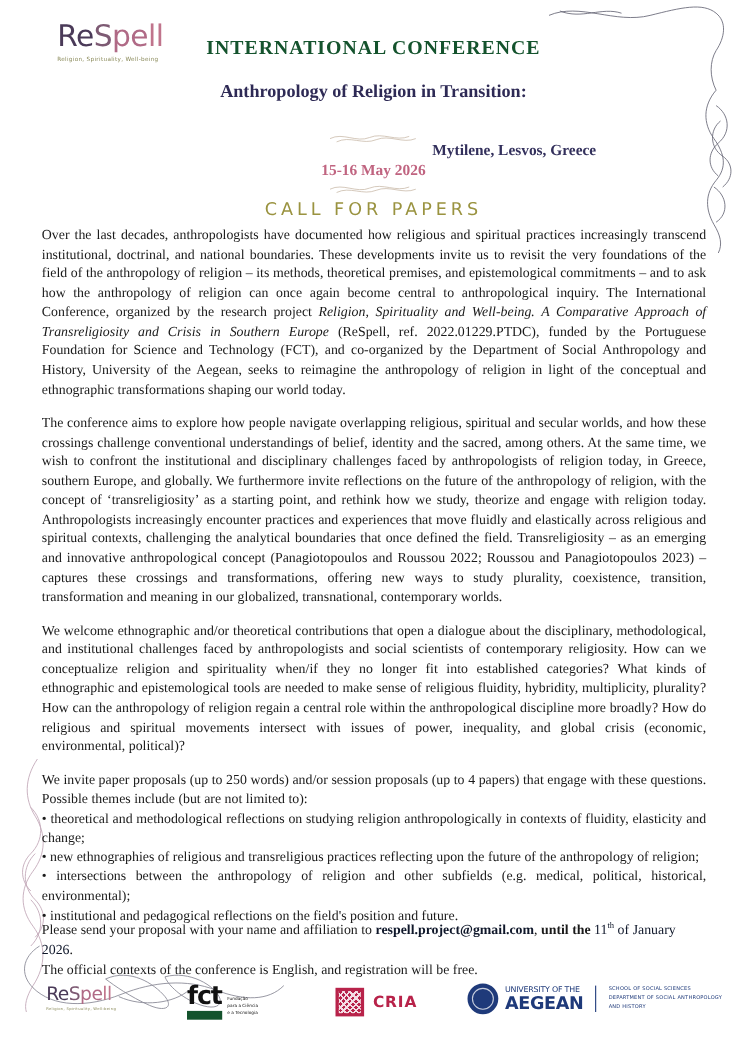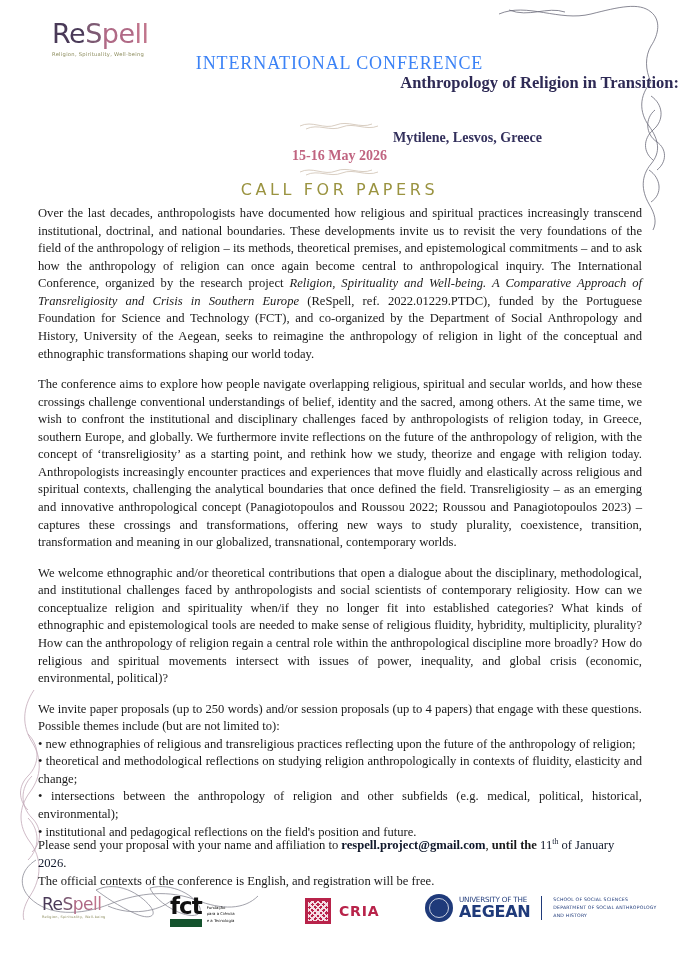--- a/index.html
+++ b/index.html
@@ -23,23 +23,23 @@
     font-size:27px;letter-spacing:-0.5px;line-height:1;white-space:nowrap;}
   .logo-word .c1{color:#4a3a58;}
   .logo-word .c2{color:#7d5a73;}
   .logo-word .c3{color:#b06a86;}
   .logo-word .c4{color:#c0748c;}
   .logo-tag{font-family:"DejaVu Sans","Liberation Sans",sans-serif;
     font-size:5.2px;letter-spacing:.28px;color:#8a8a5a;margin-top:4px;white-space:nowrap;}
 
   .intl{position:absolute;left:0;top:33px;width:679px;text-align:center;
     font-family:"Liberation Serif","DejaVu Serif",serif;
-    font-weight:normal;font-size:18px;letter-spacing:.9px;color:#3b82f6;margin-top:20px;}
-
-  .maintitle{position:absolute;left:0;top:72px;width:679px;text-align:right;
+    font-weight:bold;font-size:18px;letter-spacing:.9px;color:#14532d;}
+
+  .maintitle{position:absolute;left:0;top:72px;width:679px;text-align:center;
     font-weight:bold;font-size:16.5px;line-height:1.35;color:#2e2a55;}
 
   .place{position:absolute;left:0;top:130px;width:542px;text-align:right;
     font-weight:bold;font-size:14px;color:#33305c;}
   .dates{position:absolute;left:0;top:148px;width:679px;text-align:center;
     font-weight:bold;font-size:14px;color:#c06480;}
 
   .cfp{position:absolute;left:0;top:180px;width:679px;text-align:center;
     font-family:"DejaVu Sans","Liberation Sans",sans-serif;
     font-size:16px;letter-spacing:3.6px;color:#9a9340;}
@@ -171,22 +171,22 @@
 
     <p class="para"><span>Over the last decades, anthropologists have documented how religious and spiritual practices increasingly transcend institutional, doctrinal, and national boundaries. These developments invite us to revisit the very foundations of the field of the anthropology of religion – its methods, theoretical premises, and epistemological commitments – and to ask how the anthropology of religion can once again become central to anthropological inquiry. The International Conference, organized by the research project </span><em>Religion, Spirituality and Well-being. A Comparative Approach of Transreligiosity and Crisis in Southern Europe</em><span> (ReSpell, ref. 2022.01229.PTDC), funded by the Portuguese Foundation for Science and Technology (FCT), and co-organized by the Department of Social Anthropology and History, University of the Aegean, seeks to reimagine the anthropology of religion in light of the conceptual and ethnographic transformations shaping our world today.</span></p>
 
     <p class="para">The conference aims to explore how people navigate overlapping religious, spiritual and secular worlds, and how these crossings challenge conventional understandings of belief, identity and the sacred, among others. At the same time, we wish to confront the institutional and disciplinary challenges faced by anthropologists of religion today, in Greece, southern Europe, and globally. We furthermore invite reflections on the future of the anthropology of religion, with the concept of ‘transreligiosity’ as a starting point, and rethink how we study, theorize and engage with religion today. Anthropologists increasingly encounter practices and experiences that move fluidly and elastically across religious and spiritual contexts, challenging the analytical boundaries that once defined the field. Transreligiosity – as an emerging and innovative anthropological concept (Panagiotopoulos and Roussou 2022; Roussou and Panagiotopoulos 2023) – captures these crossings and transformations, offering new ways to study plurality, coexistence, transition, transformation and meaning in our globalized, transnational, contemporary worlds.</p>
 
     <p class="para">We welcome ethnographic and/or theoretical contributions that open a dialogue about the disciplinary, methodological, and institutional challenges faced by anthropologists and social scientists of contemporary religiosity. How can we conceptualize religion and spirituality when/if they no longer fit into established categories? What kinds of ethnographic and epistemological tools are needed to make sense of religious fluidity, hybridity, multiplicity, plurality? How can the anthropology of religion regain a central role within the anthropological discipline more broadly? How do religious and spiritual movements intersect with issues of power, inequality, and global crisis (economic, environmental, political)?</p>
 
     <p class="para tight">We invite paper proposals (up to 250 words) and/or session proposals (up to 4 papers) that engage with these questions. Possible themes include (but are not limited to):</p>
 
     <div class="bullets">
+      <p>• theoretical and methodological reflections on studying religion anthropologically in contexts of fluidity, elasticity and change;</p>
       <p>• new ethnographies of religious and transreligious practices reflecting upon the future of the anthropology of religion;</p>
-      <p>• theoretical and methodological reflections on studying religion anthropologically in contexts of fluidity, elasticity and change;</p>
       <p>• intersections between the anthropology of religion and other subfields (e.g. medical, political, historical, environmental);</p>
       <p>• institutional and pedagogical reflections on the field's position and future.</p>
     </div>
   </div>
 
   <div class="closing">
     <p><span>Please send your proposal with your name and affiliation to </span><span class="rose bold">respell.project@gmail.com</span><span>, </span><span class="bold">until the </span><span class="rose">11</span><sup class="rose">th</sup><span class="rose"> of January 2026</span><span>.</span></p>
     <p>The official contexts of the conference is English, and registration will be free.</p>
   </div>
 

